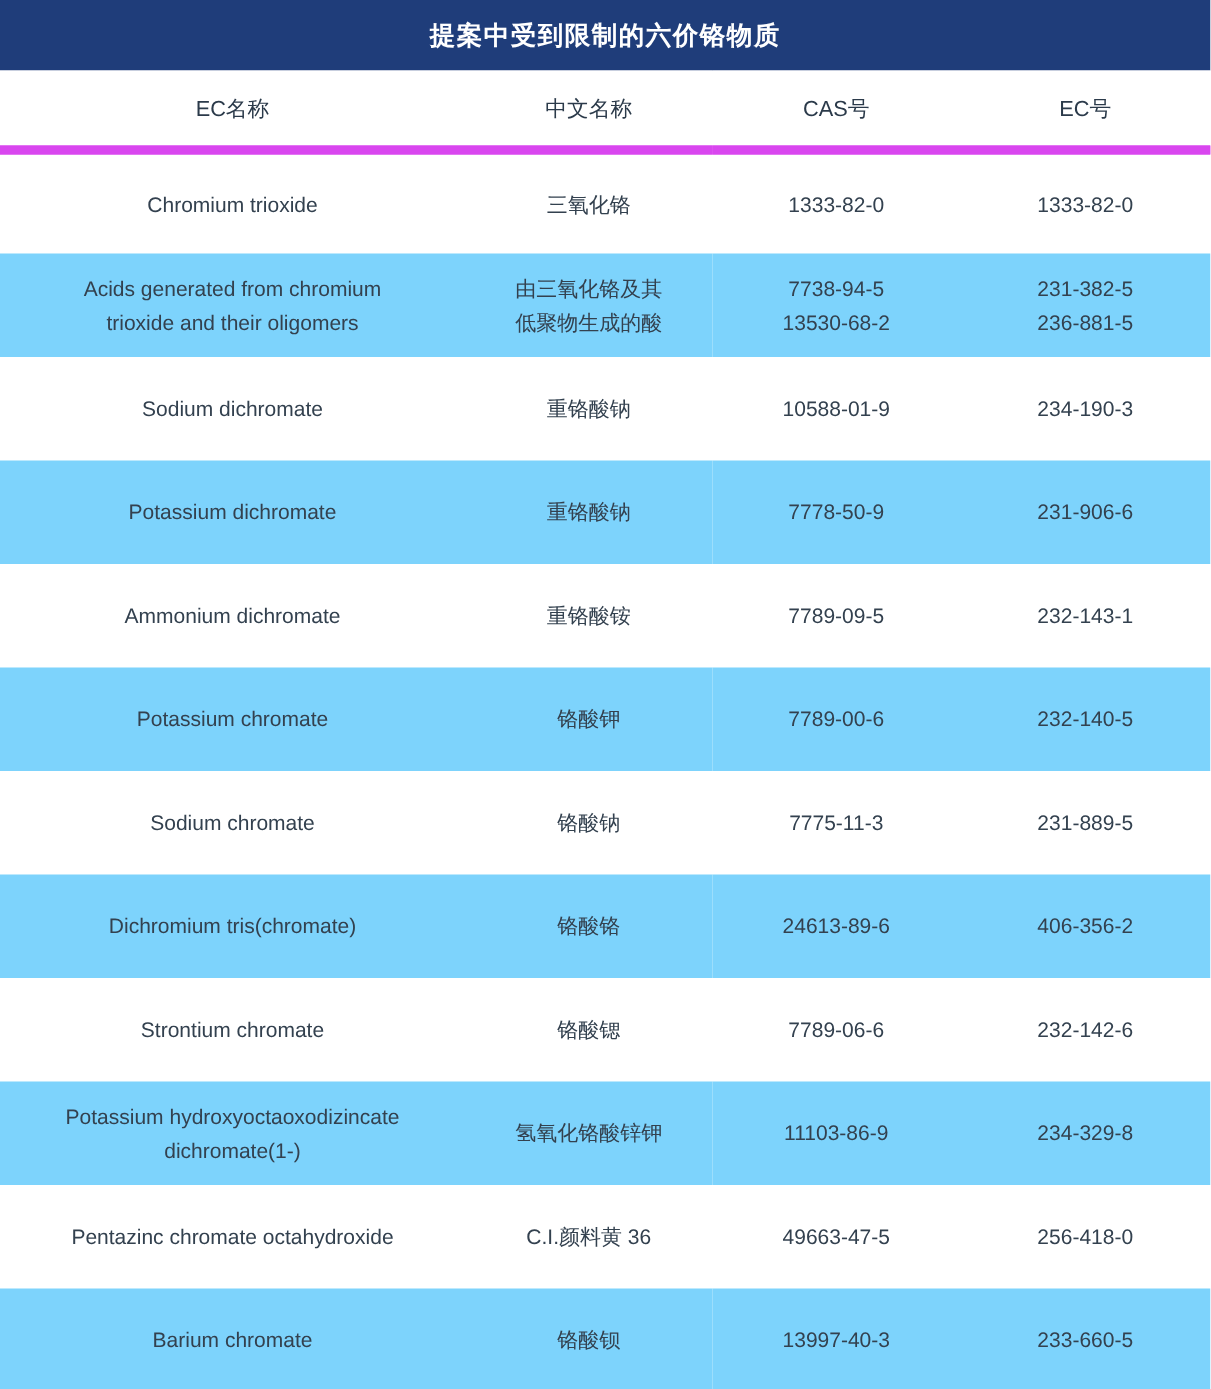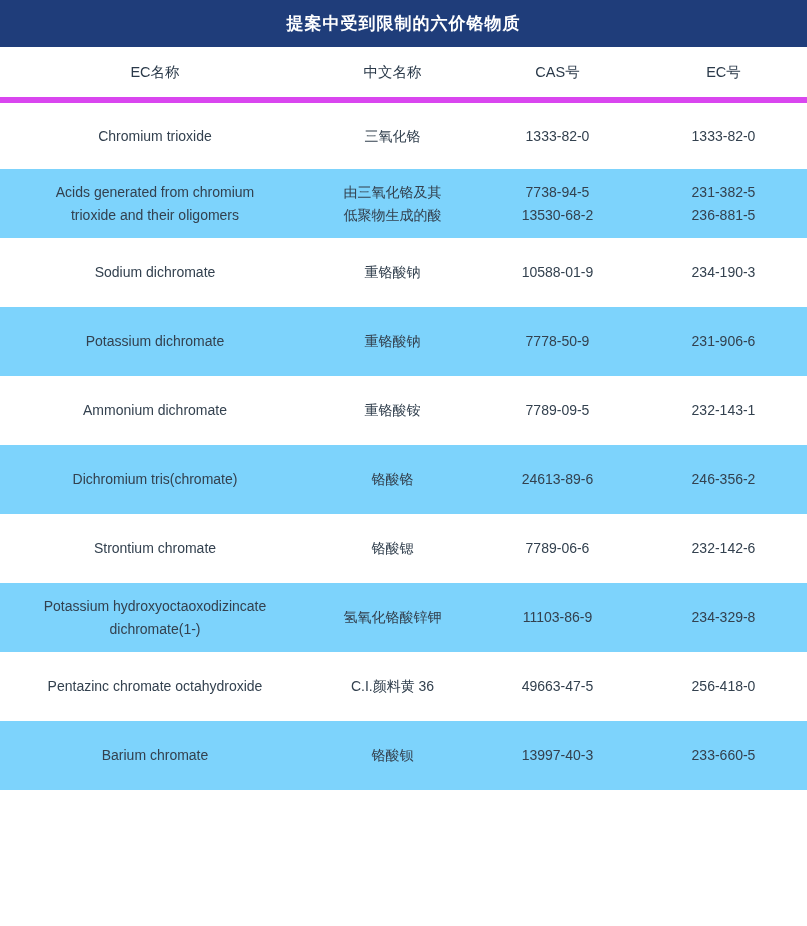--- a/index.html
+++ b/index.html
@@ -173,34 +173,62 @@
             <span>重铬酸铵</span>
           </td>
         <td class="cell-multiline">
             <span>7789-09-5</span>
           </td>
         <td class="cell-multiline">
             <span>232-143-1</span>
           </td>
       </tr>
 
-
+      <tr class="alt">
+        <td class="cell-multiline">
+            <span>Potassium chromate</span>
+          </td>
+        <td class="cell-multiline">
+            <span>铬酸钾</span>
+          </td>
+        <td class="cell-multiline">
+            <span>7789-00-6</span>
+          </td>
+        <td class="cell-multiline">
+            <span>232-140-5</span>
+          </td>
+      </tr>
+
+      <tr class="plain">
+        <td class="cell-multiline">
+            <span>Sodium chromate</span>
+          </td>
+        <td class="cell-multiline">
+            <span>铬酸钠</span>
+          </td>
+        <td class="cell-multiline">
+            <span>7775-11-3</span>
+          </td>
+        <td class="cell-multiline">
+            <span>231-889-5</span>
+          </td>
+      </tr>
 
       <tr class="alt">
         <td class="cell-multiline">
             <span>Dichromium tris(chromate)</span>
           </td>
         <td class="cell-multiline">
             <span>铬酸铬</span>
           </td>
         <td class="cell-multiline">
             <span>24613-89-6</span>
           </td>
         <td class="cell-multiline">
-            <span>246-356-2</span>
+            <span>406-356-2</span>
           </td>
       </tr>
 
       <tr class="plain">
         <td class="cell-multiline">
             <span>Strontium chromate</span>
           </td>
         <td class="cell-multiline">
             <span>铬酸锶</span>
           </td>

